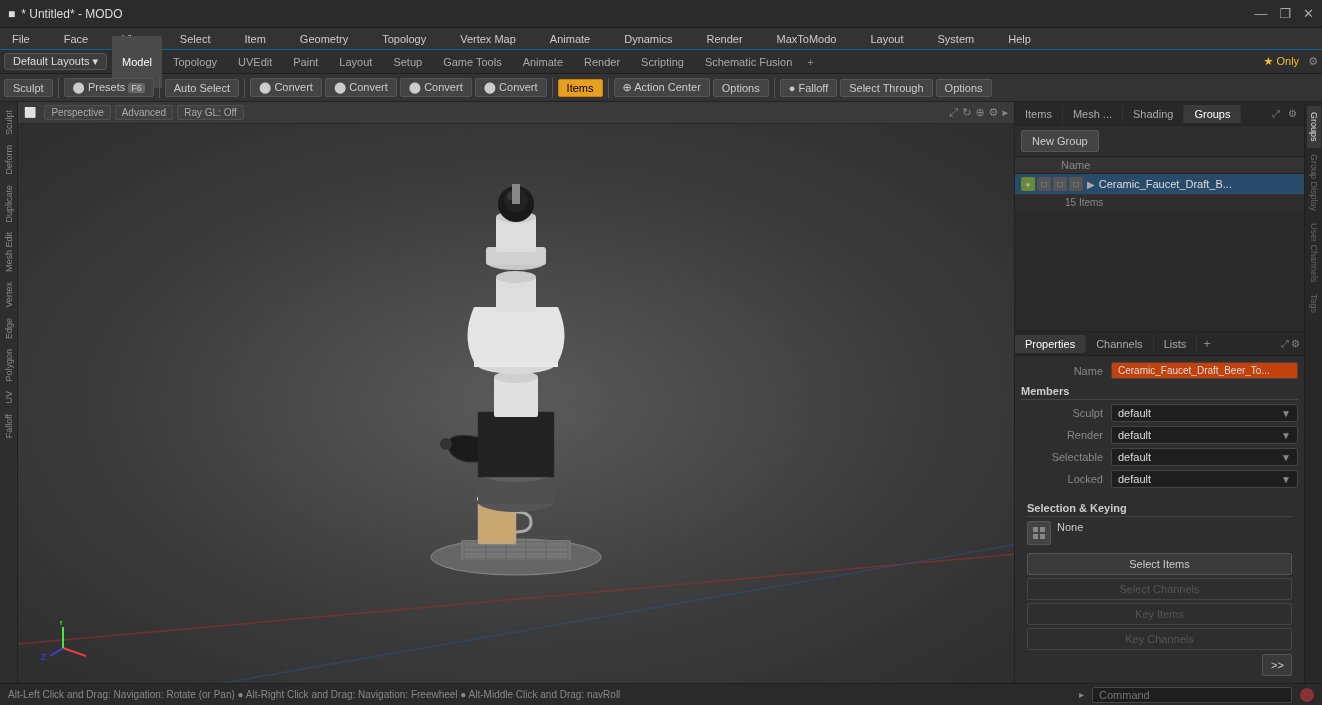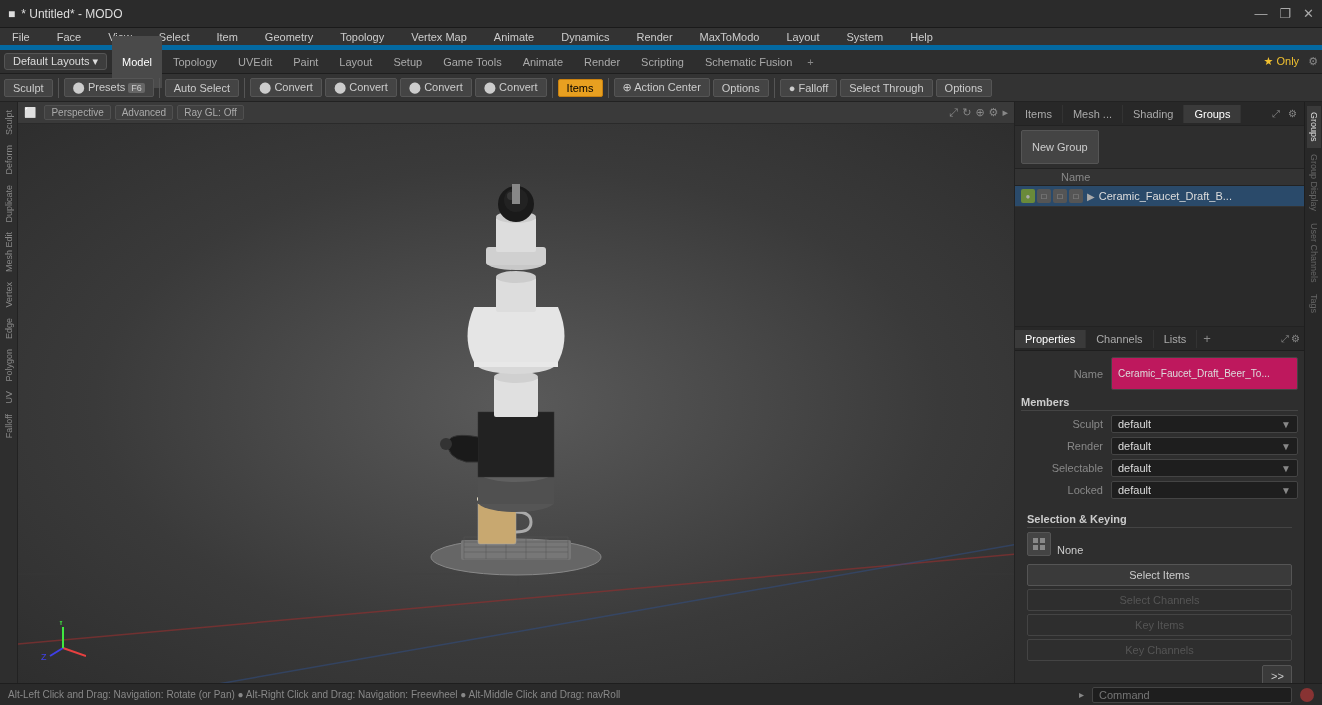--- a/index.html
+++ b/index.html
@@ -16,24 +16,24 @@
       border-bottom: 1px solid #1a1a1a;
     }
     #titlebar-left { display: flex; align-items: center; gap: 6px; font-size: 12px; color: #ddd; }
     #titlebar-right { display: flex; gap: 12px; color: #aaa; font-size: 13px; cursor: pointer; }
 
     
     #menubar {
       background: #333;
       height: 22px;
       display: flex;
-      align-items: flex-end;
+      align-items: center;
       padding: 0 4px;
-      border-bottom: 5px solid #0369a1;
-      gap: 11px;
+      border-bottom: 1px solid #0369a1;
+      gap: 18px;
     }
     .menu-item {
       padding: 2px 8px;
       font-size: 11px;
       color: #ccc;
       cursor: pointer;
       border-radius: 2px;
     }
 
     
@@ -217,21 +217,21 @@
       align-items: center;
       padding: 4px 6px;
       background: #2e2e2e;
       border-bottom: 1px solid #222;
     }
     #new-group-btn {
       background: #444;
       border: 1px solid #555;
       color: #ccc;
       font-size: 11px;
-      padding: 10px 10px;
+      padding: 4px 10px;
       cursor: pointer;
       border-radius: 2px;
     }
 
     
     #groups-table {
       flex: 0 0 auto;
     }
     #groups-table-header {
       display: flex;
@@ -288,25 +288,25 @@
     
     #props-content { flex: 1; overflow-y: auto; padding: 6px; }
     .prop-row {
       display: flex;
       align-items: center;
       margin-bottom: 4px;
     }
     .prop-label { width: 90px; color: #888; font-size: 11px; text-align: right; padding-right: 8px; }
     .prop-value {
       flex: 1;
-      background: #be185d;
+      background: #c2410c;
       border: 1px solid #444;
       color: #ddd;
       font-size: 11px;
-      padding: 10px 6px;
+      padding: 2px 6px;
       border-radius: 2px;
     }
     .prop-value-with-arrow {
       flex: 1;
       background: #1e1e1e;
       border: 1px solid #444;
       color: #ddd;
       font-size: 11px;
       padding: 2px 6px;
       border-radius: 2px;
@@ -316,21 +316,21 @@
     }
     .prop-arrow { color: #888; font-size: 10px; }
     .prop-section { color: #ccc; font-size: 11px; font-weight: bold; margin: 6px 0 4px 0; padding-bottom: 2px; border-bottom: 1px solid #444; }
 
     
     #sel-keying { padding: 4px 6px; }
 
     
     .none-row {
       display: flex;
-      align-items: flex-end;
+      align-items: flex-start;
       gap: 6px;
       margin-bottom: 8px;
     }
     .none-icon {
       width: 24px;
       height: 24px;
       background: #444;
       border: 1px solid #555;
       border-radius: 2px;
       display: flex;
@@ -623,20 +623,21 @@
       <div id="groups-item-row">
         <div class="group-row-icons">
           <div class="group-icon active">●</div>
           <div class="group-icon">□</div>
           <div class="group-icon">□</div>
           <div class="group-icon">□</div>
         </div>
         <span class="group-row-expand">▶</span>
         <span class="group-row-name">Ceramic_Faucet_Draft_B...</span>
       </div>
+      <div id="groups-item-count">15 Items</div>
     </div>
 
     <div id="groups-empty"></div>
 
     <div id="properties-panel">
       <div id="props-tabs">
         <span class="props-tab active">Properties</span>
         <span class="props-tab">Channels</span>
         <span class="props-tab">Lists</span>
         <span class="props-tab-add">+</span>

